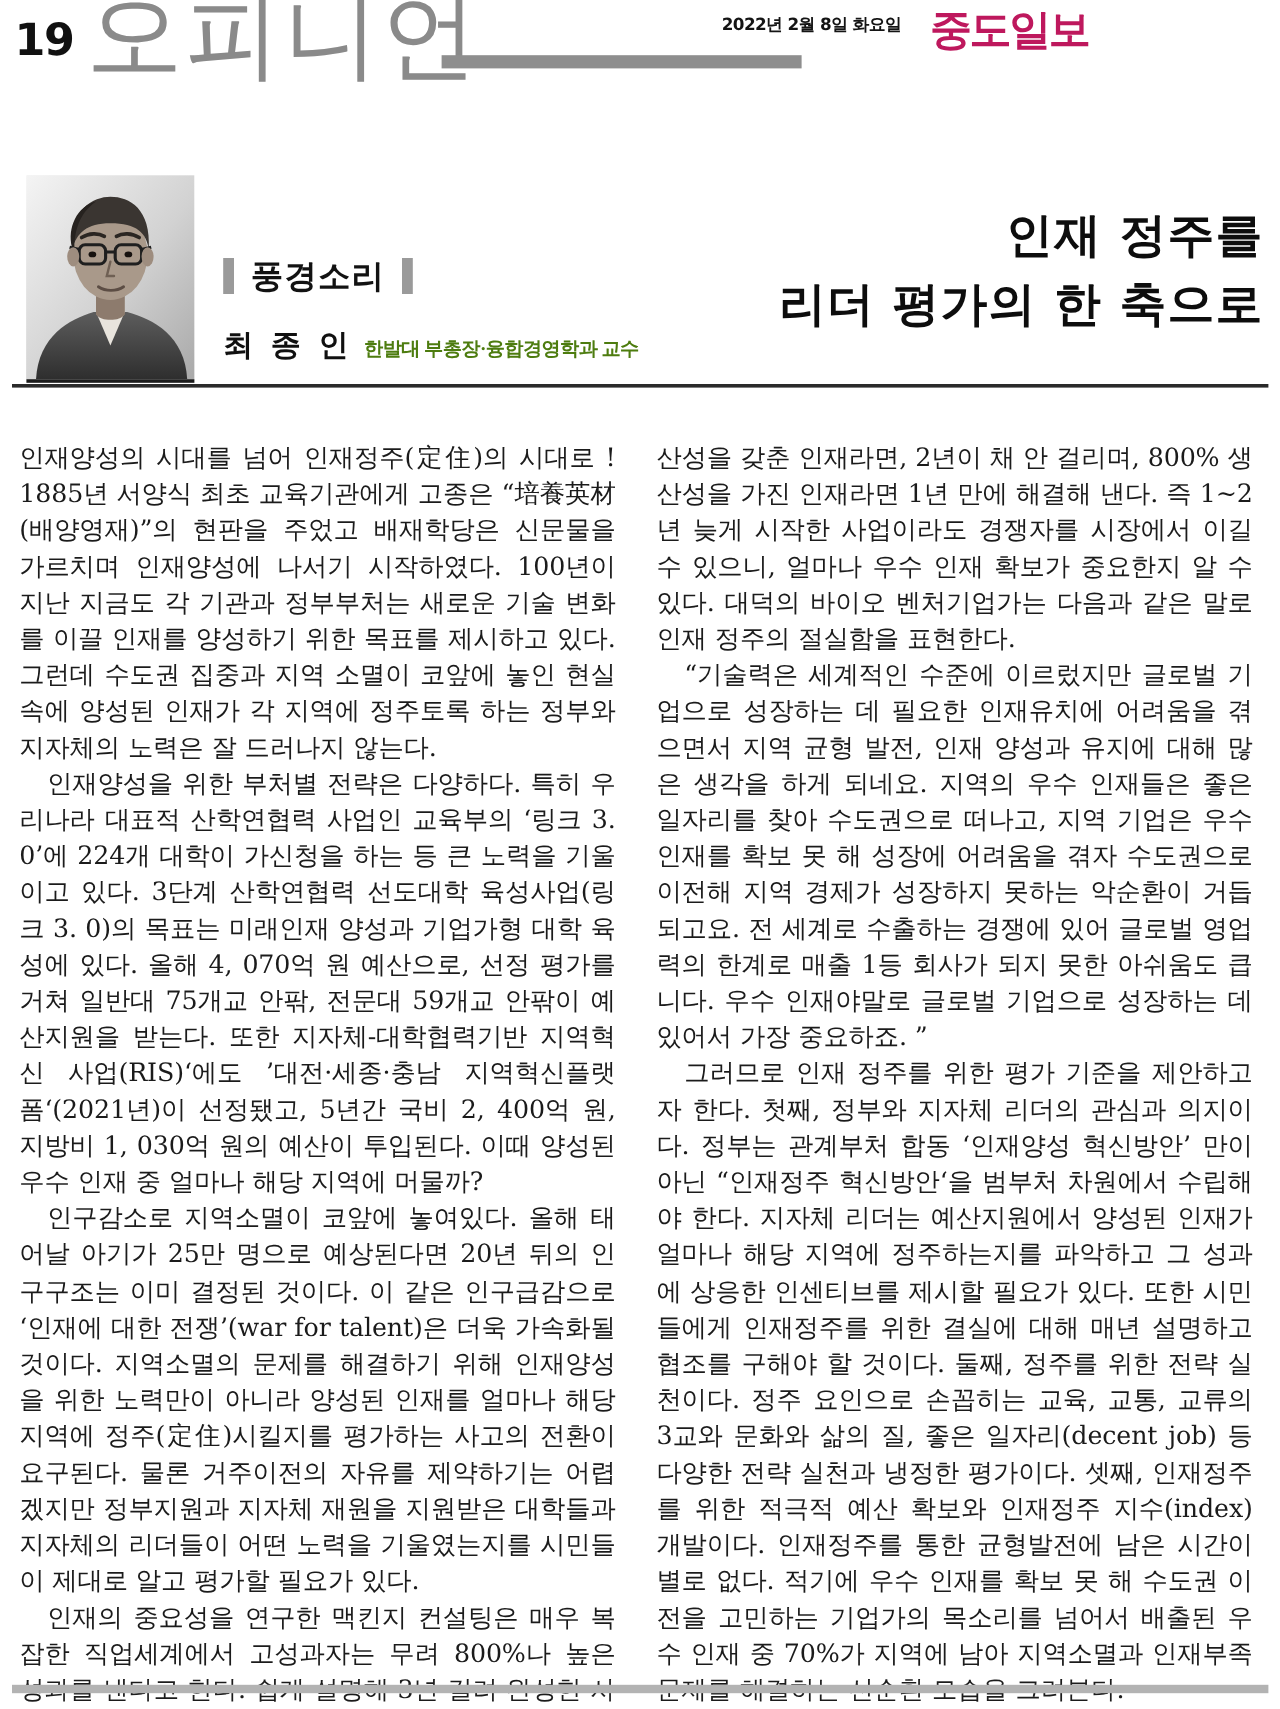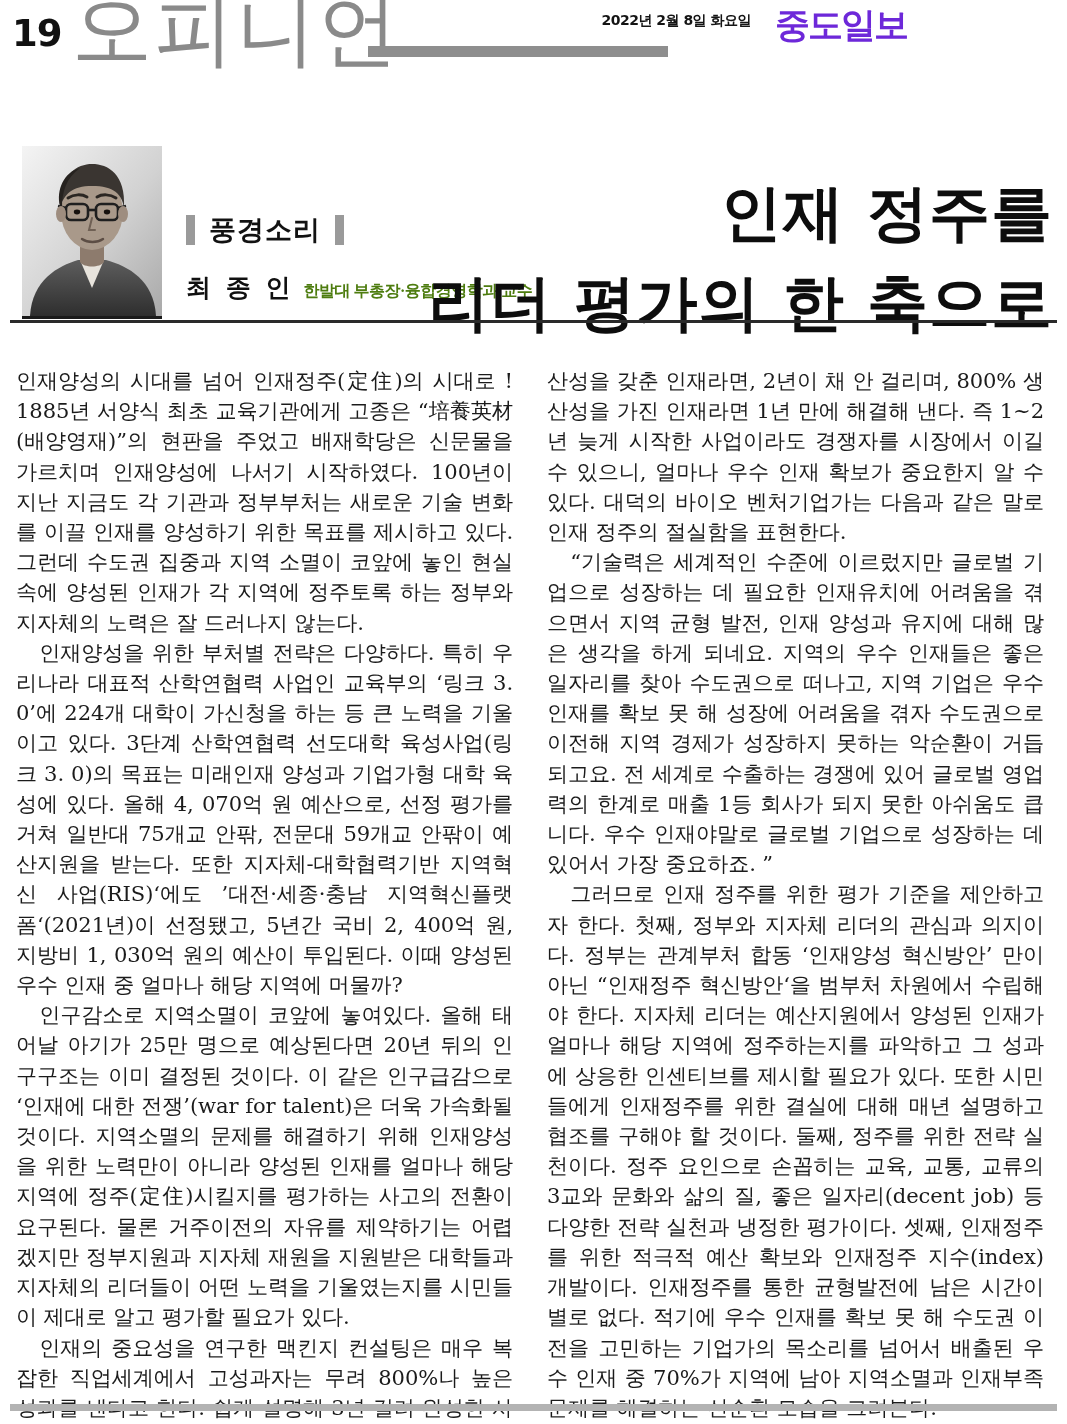--- a/index.html
+++ b/index.html
@@ -64,21 +64,21 @@
     white-space: nowrap;
     letter-spacing: -0.5px;
   }
   .masthead-brand {
     position: absolute;
     right: 8px;
     top: 2px;
     font-family: Liberation Sans, sans-serif;
     font-size: 35px;
     font-weight: bold;
-    color: #6d28d9;
+    color: #be185d;
     white-space: nowrap;
     letter-spacing: -2px;
   }
 
   
   .byline-block {
     position: absolute;
     left: 0;
     top: 146px;
     width: 846px;
@@ -143,21 +143,21 @@
     letter-spacing: -0.5px;
   }
 
   
   .headline {
     position: absolute;
     right: 14px;
     top: 168px;
     text-align: right;
     font-family: "DejaVu Serif", "Liberation Serif", serif;
-    font-size: 61px;
+    font-size: 39px;
     font-weight: bold;
     color: #0d0d0d;
     line-height: 1.48;
     letter-spacing: 1px;
     white-space: nowrap;
   }
   .headline-line { display: block; }
 
   .header-hr {
     position: absolute;

